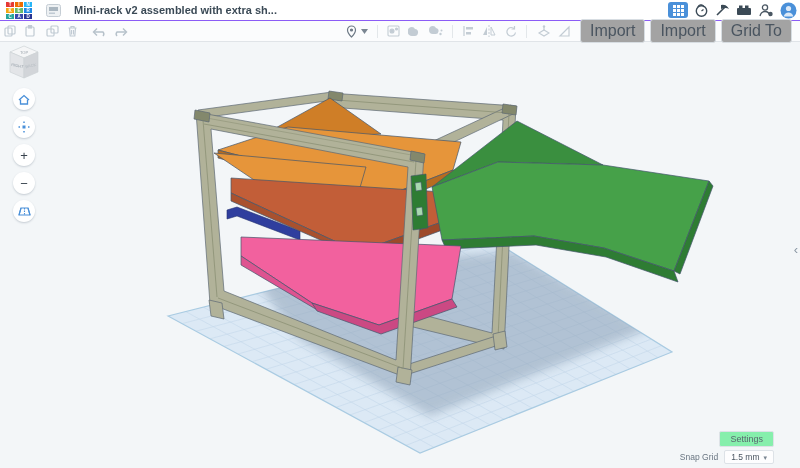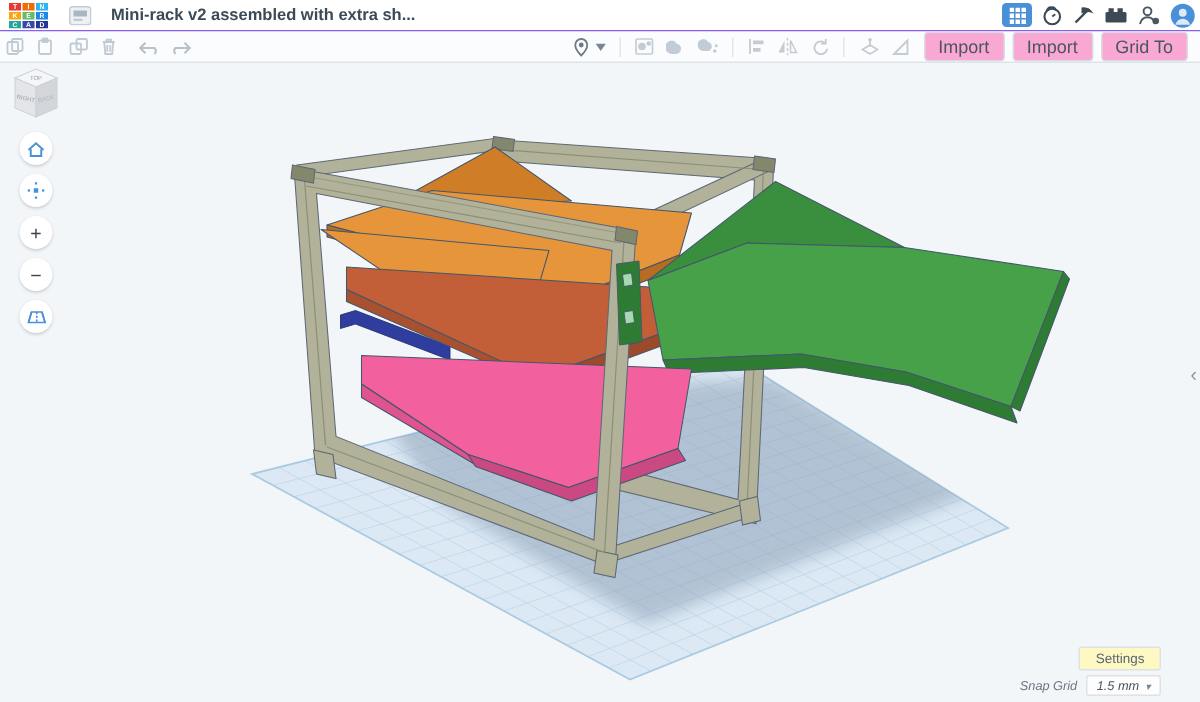--- a/index.html
+++ b/index.html
@@ -1,41 +1,41 @@
 <!DOCTYPE html>
 <html><head>
 <meta charset="utf-8">
 <style>
   html,body{margin:0;padding:0;}
   body{width:800px;height:468px;position:relative;overflow:hidden;
        font-family:"Liberation Sans",sans-serif;background:#f3f6f8;}
   
   .header{position:absolute;left:0;top:0;width:800px;height:20px;background:#ffffff;
-          border-bottom:1px solid #8b5cf6;display:flex;align-items:center;z-index:30;}
+          border-bottom:5px solid #8b5cf6;display:flex;align-items:center;z-index:30;}
   .toolbar{position:absolute;left:0;top:21px;width:800px;height:20px;background:#fbfcfd;
            border-bottom:1px solid #e0e4e8;display:flex;align-items:center;z-index:30;}
   .title{font-size:11px;font-weight:bold;color:#3b4a56;margin-left:10px;white-space:nowrap;}
   .hicon{display:flex;align-items:center;justify-content:center;margin:0 3px;cursor:pointer;}
   .spacer{flex:1;}
   .gridbtn{width:20px;height:16px;background:#4a90d9;border-radius:3px;display:flex;
            align-items:center;justify-content:center;}
-  .tbtn{font-size:12px;color:#4a5560;background:#f9a8d4;border:1px solid #d7dde2;border-radius:3px;
+  .tbtn{font-size:16px;color:#4a5560;background:#a3a3a3;border:1px solid #d7dde2;border-radius:3px;
         padding:2px 9px;margin-left:5px;cursor:pointer;}
   .sep{width:1px;height:13px;background:#e3e7ea;margin:0 5px;}
   .ticon{margin:0 4px;display:flex;align-items:center;cursor:pointer;}
   
   .leftnav{position:absolute;left:6px;top:44px;width:36px;z-index:20;}
   .navbtn{width:22px;height:22px;border-radius:50%;background:#fff;margin:6px auto;
           box-shadow:0 1px 2px rgba(60,80,100,.25);display:flex;align-items:center;
           justify-content:center;cursor:pointer;font-size:13px;color:#39434e;}
   .cubewrap{width:34px;height:38px;margin:0 auto;cursor:pointer;}
   
   .settings{position:absolute;right:26px;top:431px;z-index:25;font-size:9px;color:#5a6670;
-            background:#fef9c3;border:1px solid #dde2e7;border-radius:2px;padding:2px 10px;cursor:pointer;}
-  .snapwrap{position:absolute;right:26px;top:450px;z-index:25;display:flex;align-items:center;font-style:italic;}
+            background:#86efac;border:1px solid #dde2e7;border-radius:2px;padding:2px 10px;cursor:pointer;}
+  .snapwrap{position:absolute;right:26px;top:450px;z-index:25;display:flex;align-items:center;}
   .snaplabel{font-size:8.5px;color:#6a7682;margin-right:6px;}
   .snapval{font-size:8.5px;color:#4a5560;background:#fdfdfe;border:1px solid #dde2e7;
            border-radius:2px;padding:1px 6px;cursor:pointer;}
   .caret{font-size:7px;color:#7a8692;margin-left:4px;}
   .panelchevron{position:absolute;right:2px;top:242px;z-index:25;font-size:13px;color:#8a97a3;cursor:pointer;}
   svg text{user-select:none;}
 </style>
 </head>
 <body>
 

